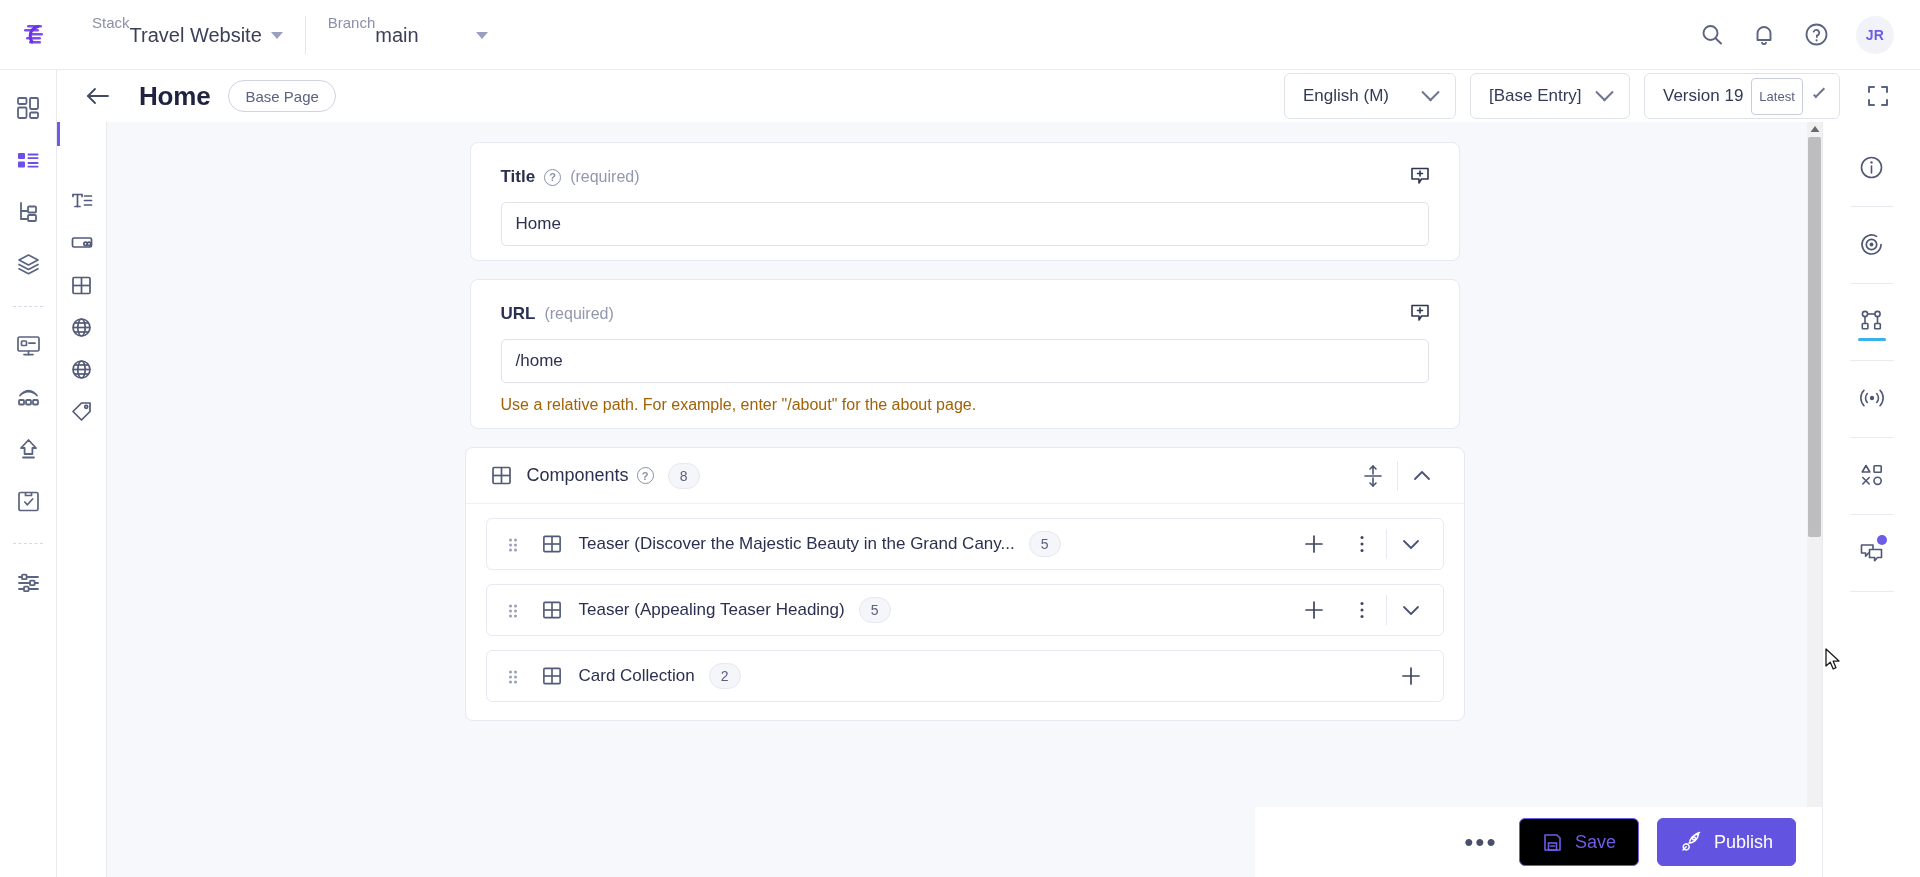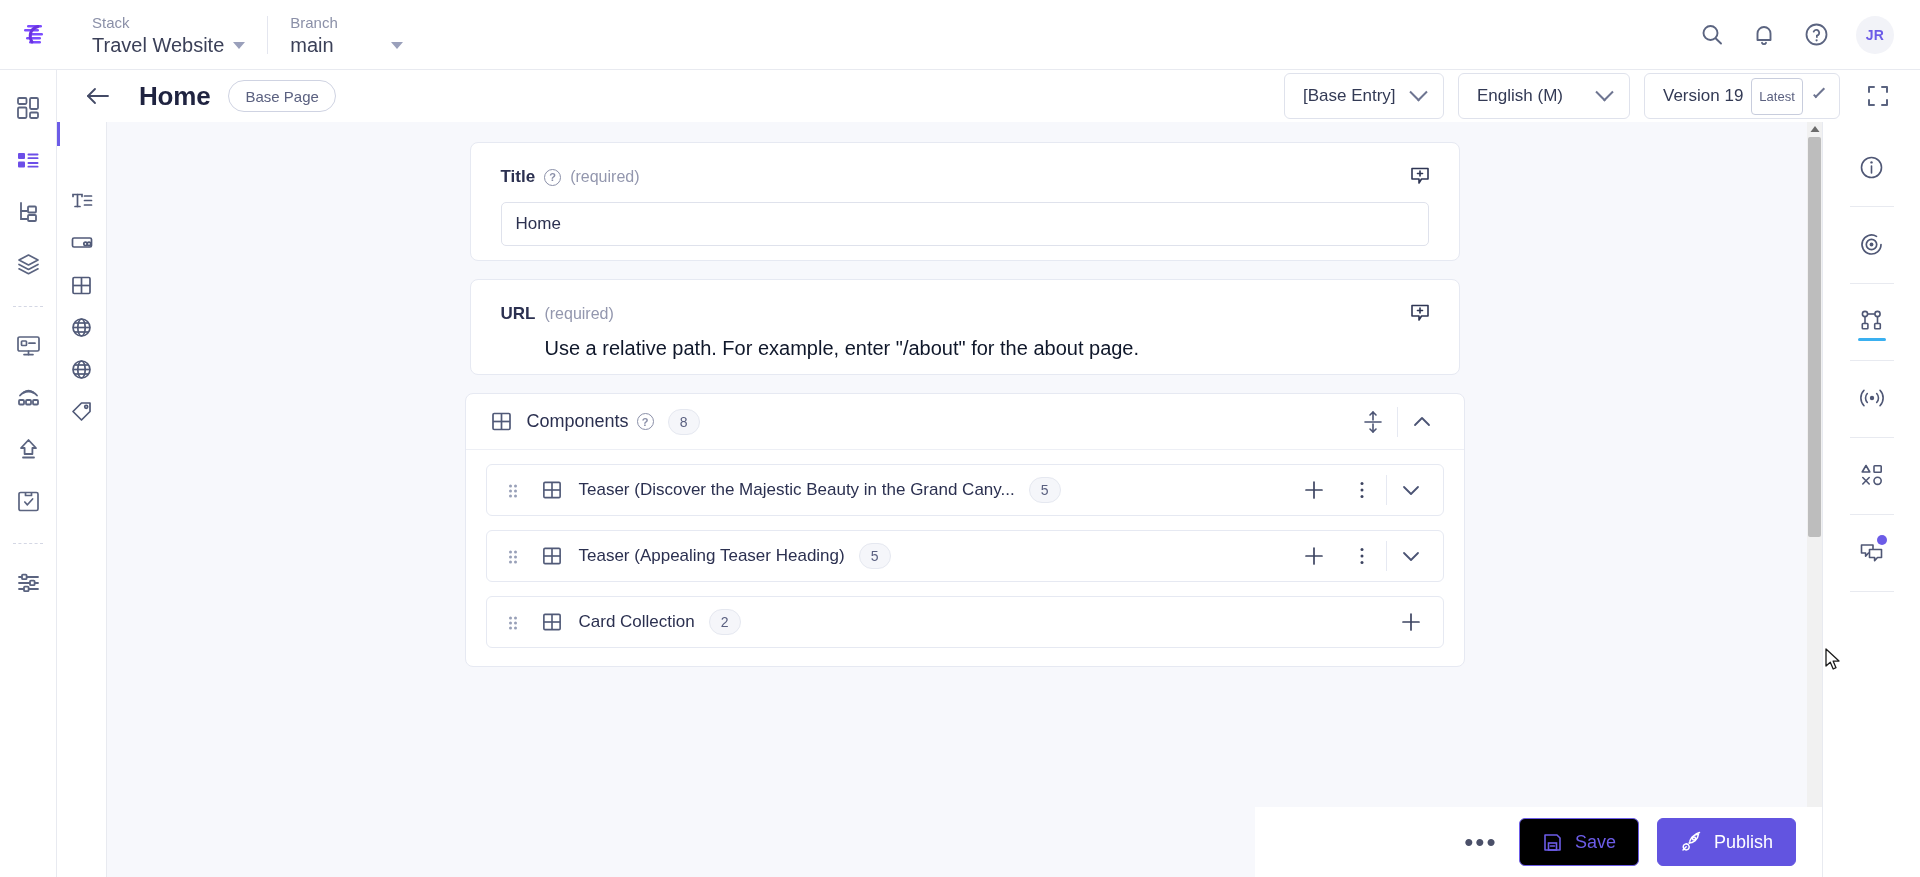--- a/index.html
+++ b/index.html
@@ -18,21 +18,21 @@
     display: flex; align-items: center;
     z-index: 40;
   }
   .logo-wrap {
     width: 70px; height: 70px;
     display: flex; align-items: center; justify-content: center;
   }
   .ctx-group {
     display: flex; align-items: center; height: 70px;
   }
-  .ctx-block { padding: 0 22px 0 22px; height: 44px; display:flex; flex-direction: column; justify-content: center; }
+  .ctx-block { padding: 0 22px 0 22px; height: 44px; display:flex; flex-direction: row; justify-content: center; }
   .ctx-label { font-size: 15px; color: #8b90a8; line-height: 19px; font-weight: 400; }
   .ctx-value-row { display: flex; align-items: center; gap: 9px; margin-top: 2px; }
   .ctx-value { font-size: 20px; color: #3b4058; line-height: 23px; }
   .ctx-value.wide { min-width: 92px; }
   .caret-down {
     width: 0; height: 0;
     border-left: 6px solid transparent; border-right: 6px solid transparent;
     border-top: 7px solid #9aa0bb;
   }
   .ctx-div { width: 1px; height: 38px; background: #e4e6ef; }
@@ -145,21 +145,21 @@
     width: 17px; height: 17px; border-radius: 50%; border: 1.4px solid #8a8fa8;
     display:flex; align-items:center; justify-content:center;
     font-size: 11px; color: #8a8fa8; font-weight: 700;
   }
   .text-input {
     margin-top: 15px; width: 100%; height: 44px;
     border: 1px solid #dfe2ec; border-radius: 5px; background: #fff;
     display: flex; align-items: center; padding: 0 14px;
     font-size: 17px; color: #2c3150;
   }
-  .helper { margin-top: 13px; font-size: 20px; color: #0f172a; margin-left: 44px; }
+  .helper { margin-top: 13px; font-size: 16px; color: #a16207; }
   .comment-btn { position: absolute; top: 22px; right: 28px; cursor: pointer; }
 
   
   .comp-card {
     width: 1000px; background: #fff;
     border: 1px solid #e6e9f2; border-radius: 8px;
   }
   .comp-head {
     height: 56px; display: flex; align-items: center; padding: 0 18px 0 24px;
     border-bottom: 1px solid #edeff5;
@@ -443,27 +443,27 @@
     <svg width="26" height="22" viewBox="0 0 26 22" fill="none" stroke="#434a66" stroke-width="1.8">
       <line x1="3" y1="11" x2="23" y2="11" stroke-linecap="round"></line>
       <path d="M10 4 L3 11 L10 18" stroke-linecap="round" stroke-linejoin="round"></path>
     </svg>
   </div>
   <div class="page-title">Home</div>
   <div class="ctype-chip">Base Page</div>
 
   <div class="head-right">
 
+    <div class="sel-box sel-lang">
+      <span class="sel-text">English (M)</span>
+      <span class="chev"></span>
+    </div>
+
     <div class="sel-box sel-entry">
       <span class="sel-text">[Base Entry]</span>
-      <span class="chev"></span>
-    </div>
-
-    <div class="sel-box sel-lang">
-      <span class="sel-text">English (M)</span>
       <span class="chev"></span>
     </div>
 
     <div class="sel-box sel-version">
       <span style="display:flex;align-items:center;">
         <span class="sel-text">Version 19</span>
         <span class="latest-tag">Latest</span>
       </span>
       <span class="chev"></span>
     </div>
@@ -506,20 +506,23 @@
       <div class="field-label-row">
         <span class="field-label">URL</span>
         <span class="req">(required)</span>
       </div>
       <div class="comment-btn">
         <svg width="22" height="22" viewBox="0 0 22 22" fill="none" stroke="#2f3654" stroke-width="1.6">
           <path d="M3 3.5 H19 V14 H12.5 L10 18 L10 14 H3 Z" stroke-linejoin="round"></path>
           <line x1="11" y1="6" x2="11" y2="11" stroke-linecap="round"></line>
           <line x1="8.5" y1="8.5" x2="13.5" y2="8.5" stroke-linecap="round"></line>
         </svg>
+      </div>
+      <div class="text-input">
+        <span>/home</span>
       </div>
       <div class="helper">Use a relative path. For example, enter "/about" for the about page.</div>
     </div>
 
     <div class="comp-card">
       <div class="comp-head">
         <svg width="23" height="23" viewBox="0 0 23 23" fill="none" stroke="#515a78" stroke-width="1.7">
           <rect x="3" y="3.5" width="17" height="16" rx="1.2"></rect>
           <line x1="11.5" y1="3.5" x2="11.5" y2="19.5"></line>
             <line x1="3" y1="11.5" x2="20" y2="11.5"></line>

